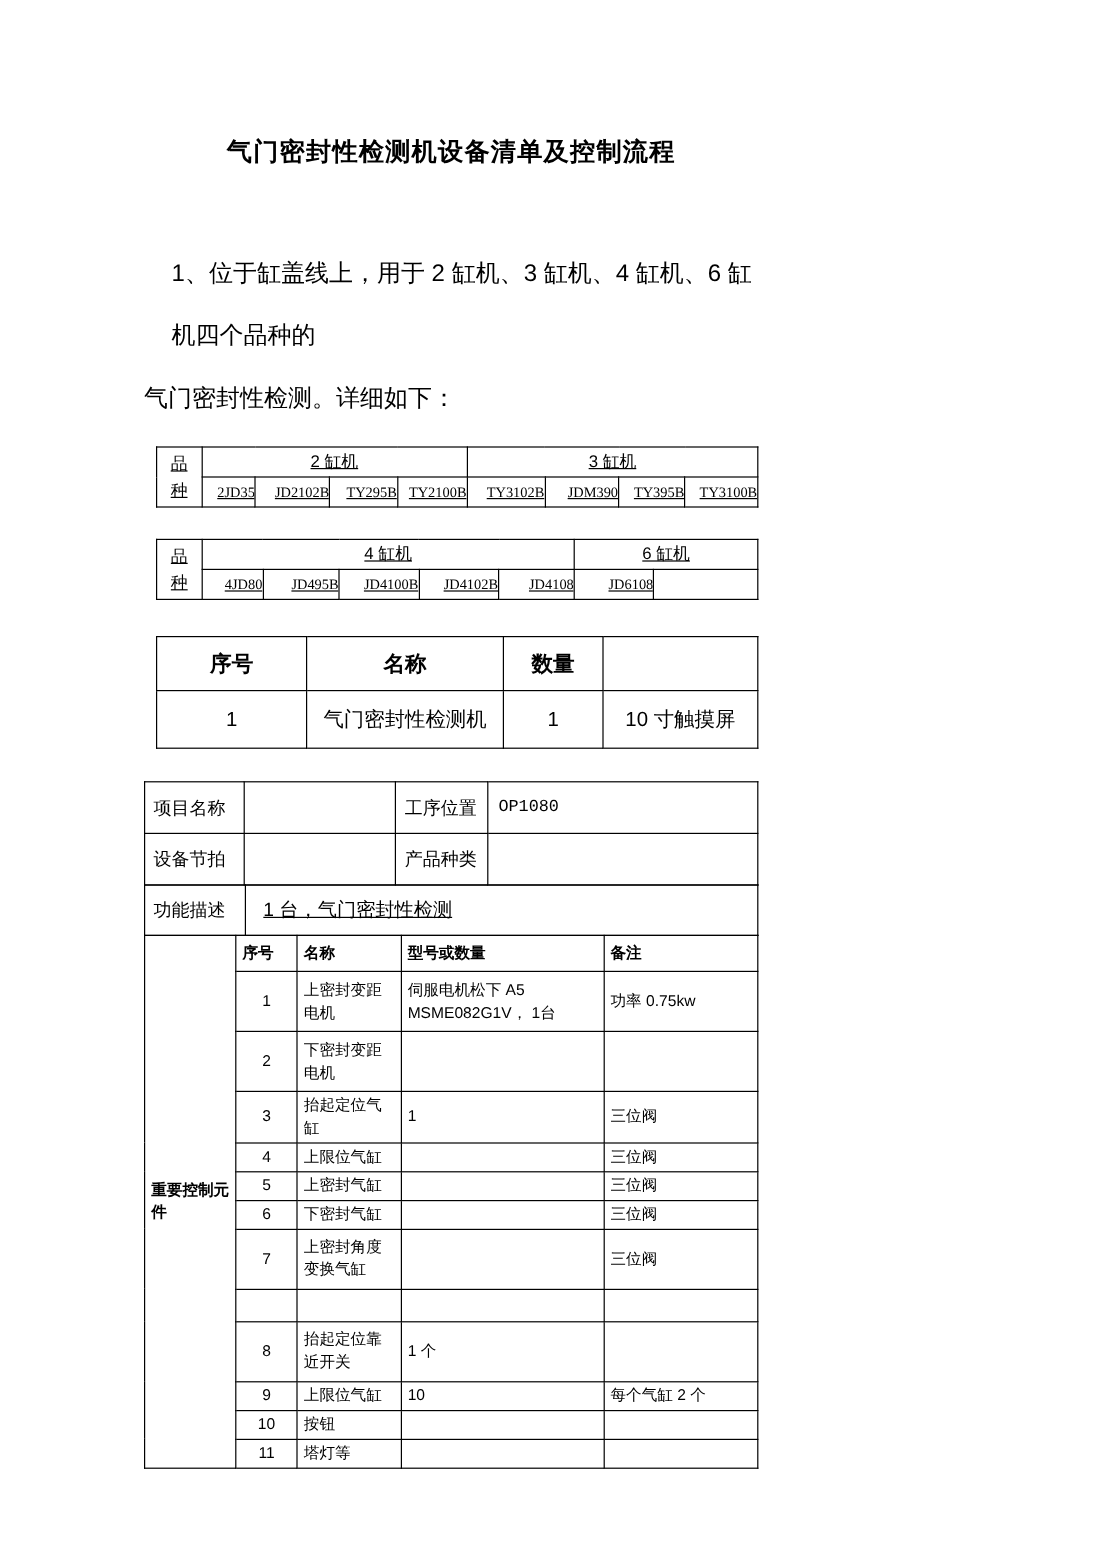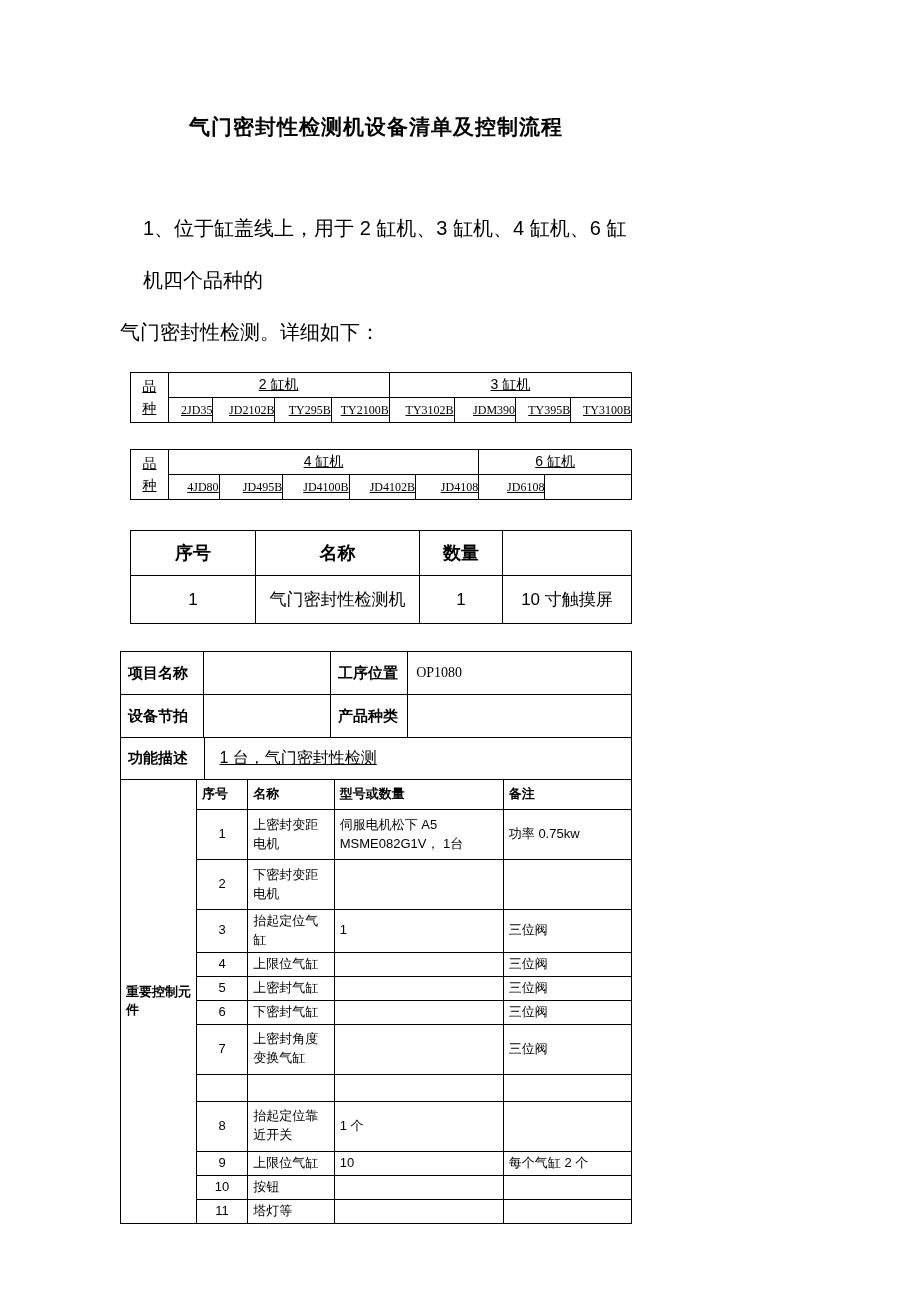--- a/index.html
+++ b/index.html
@@ -57,27 +57,27 @@
   .eq .eq-head td { font-size: 18px; font-weight: bold; }
   .eq .eq-data { height: 48px; }
   .eq .eq-data td { font-size: 17px; }
 
   
   .info-a { margin-top: 27px; }
   .info-b, .info-c { margin-top: -1px; }
   .info-a tr { height: 43px; }
   .info-b tr { height: 42px; }
   .lbl {
-    font-weight: bold;
+    font-weight: normal;
     font-size: 15px;
     padding-left: 7px;
     text-align: left;
   }
   .val { font-size: 15px; padding-left: 8px; text-align: left; }
-  .val-mono { font-family: Liberation Serif, serif; font-size: 14px; }
+  .val-mono { font-family: Liberation Mono, monospace; font-size: 14px; }
   .val-big { font-size: 17px; }
   .val-func { font-size: 16px; padding-left: 14px; text-decoration: underline; }
 
   
   .ctl-label {
     font-weight: bold;
     font-size: 15px;
     text-align: center;
     vertical-align: middle;
     word-break: break-all;

